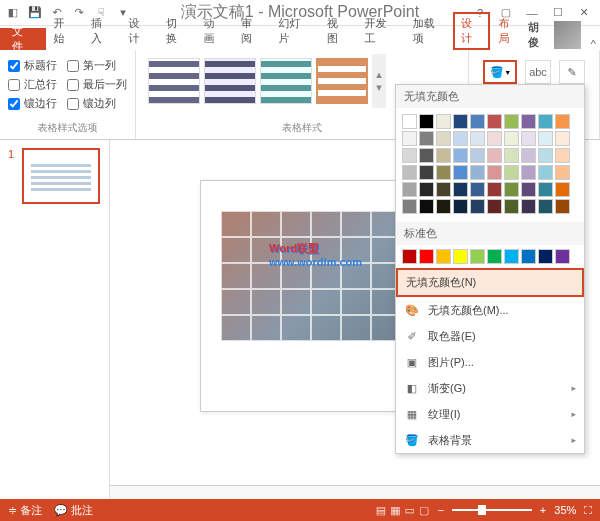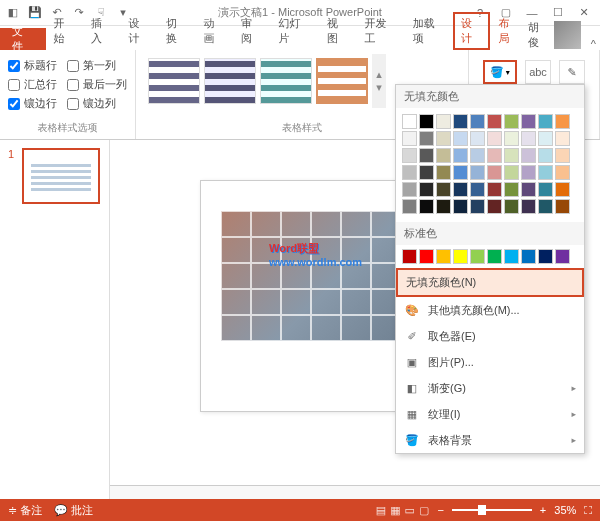--- a/index.html
+++ b/index.html
@@ -1,29 +1,29 @@
 <!DOCTYPE html>
 <html><head>
 <meta charset="utf-8">
 <style>
 *{box-sizing:border-box;margin:0;padding:0;font-family:"Microsoft YaHei",Arial,sans-serif;font-size:11px;}
 body{background:#fff;width:600px;height:521px;overflow:hidden;position:relative;}
 .titlebar{height:26px;background:#fff;border-bottom:1px solid #e0e0e0;display:flex;align-items:center;padding:0 4px;}
 .qat{display:flex;gap:4px;align-items:center;}
 .qat-btn{width:18px;height:18px;display:flex;align-items:center;justify-content:center;color:#666;}
-.title{flex:1;text-align:center;color:#777;font-size:11px;}
+.title{flex:1;text-align:center;color:#777;font-size:16px;}
 .winctrl{display:flex;gap:2px;}
 .winctrl div{width:24px;height:18px;display:flex;align-items:center;justify-content:center;color:#666;}
 .win-x{color:#a05050;}
 .ribbon-tabs{height:24px;display:flex;align-items:flex-end;background:#fff;}
 .file-tab{background:#d24726;color:#fff;padding:4px 12px;height:22px;display:flex;align-items:center;}
 .rtab{padding:4px 8px;color:#555;cursor:pointer;}
 .rtab.active{color:#d24726;}
 .rtab.hl{border:2px solid #d24726;padding:2px 6px;}
-.username{margin-left:auto;display:flex;align-items:center;gap:4px;color:#555;padding-right:6px;}
+.username{margin-left:auto;display:flex;align-items:center;gap:4px;color:#555;padding-right:6px;font-weight:bold;}
 .avatar{width:28px;height:28px;background:linear-gradient(135deg,#888,#bbb);}
 .collapse-arrow{color:#666;padding:0 4px;}
 .ribbon{height:90px;background:#fff;border-bottom:1px solid #ccc;display:flex;}
 .group{border-right:1px solid #e0e0e0;padding:4px 8px;display:flex;flex-direction:column;}
 .group-label{text-align:center;color:#888;font-size:10px;margin-top:auto;}
 .chkgrid{display:grid;grid-template-columns:auto auto;gap:4px 10px;padding-top:4px;}
 .chk{display:flex;align-items:center;gap:4px;color:#444;}
 .chk input{width:12px;height:12px;}
 .styles{display:flex;gap:4px;padding:4px;max-height:60px;overflow:hidden;}
 .style-preview{width:52px;height:46px;border:1px solid #ddd;background:repeating-linear-gradient(0deg,#668 0 6px,#fff 6px 12px);}
@@ -311,21 +311,21 @@
       <div class="swatch" style="background: rgb(0, 176, 240);"></div>
       <div class="swatch" style="background: rgb(0, 112, 192);"></div>
       <div class="swatch" style="background: rgb(0, 32, 96);"></div>
       <div class="swatch" style="background: rgb(112, 48, 160);"></div>
     </div>
   <div class="dd-item hl">
     <span>无填充颜色(N)</span>
   </div>
   <div class="dd-item">
     <span class="dd-ico">🎨</span>
-    <span>其他填充颜色(M)...</span>
+    <span>无填充颜色(M)...</span>
   </div>
   <div class="dd-item">
     <span class="dd-ico">✐</span>
     <span>取色器(E)</span>
   </div>
   <div class="dd-item">
     <span class="dd-ico">▣</span>
     <span>图片(P)...</span>
   </div>
   <div class="dd-item">

